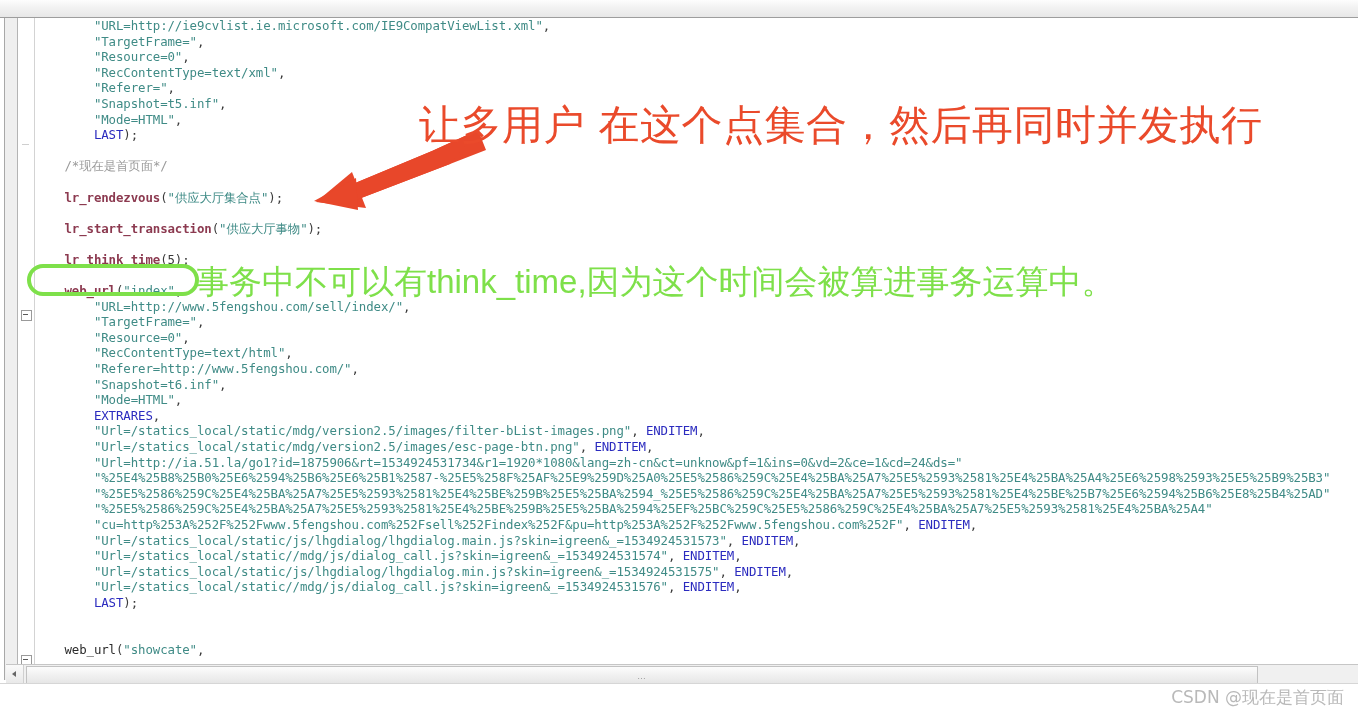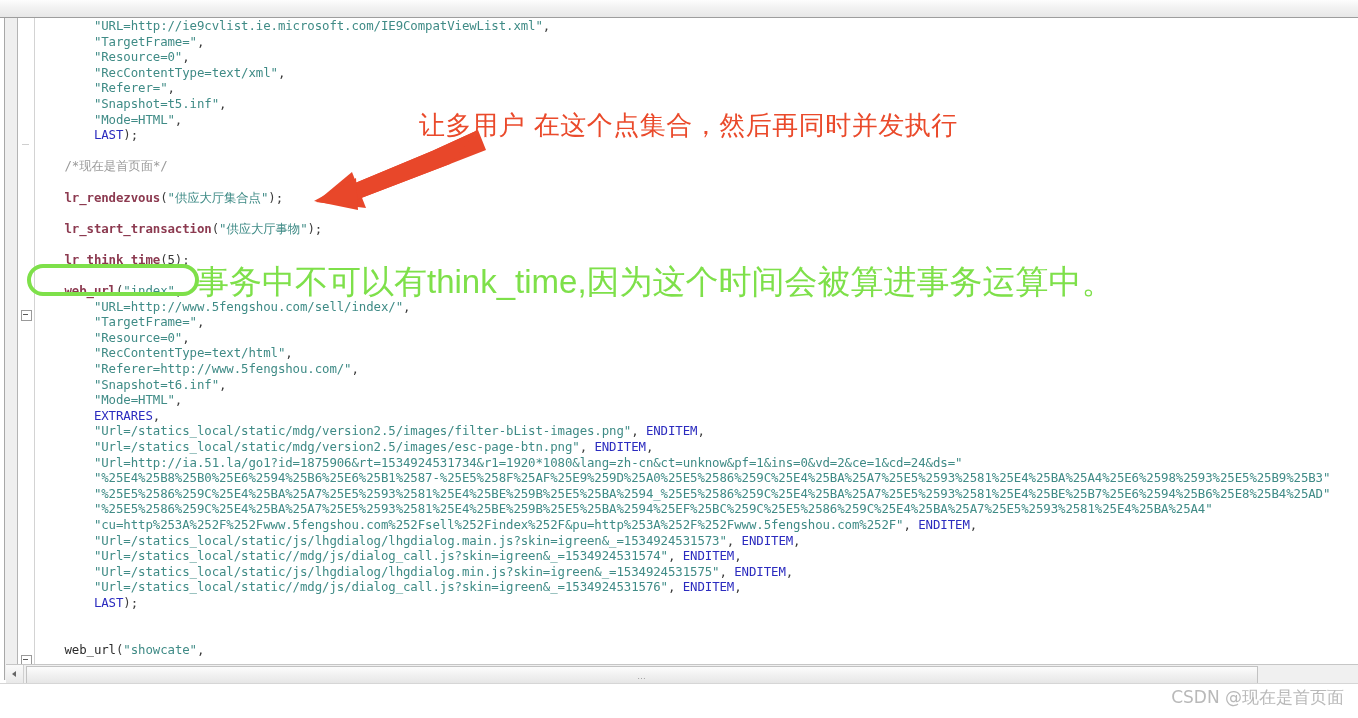--- a/index.html
+++ b/index.html
@@ -98,21 +98,21 @@
   }
   .bottom-pane{
     position:absolute;left:0;top:683px;width:1358px;height:35px;background:#ffffff;
     border-top:1px solid #d6d6d6;
   }
 
   
   .red-note{
     position:absolute;left:419px;top:104px;
     font-family:"DejaVu Sans","Liberation Sans",sans-serif;
-    font-size:26px;line-height:42px;color:#ea4a2b;
+    font-size:41px;line-height:42px;color:#ea4a2b;
     white-space:pre;letter-spacing:0.5px;
   }
   .red-arrow{
     position:absolute;left:300px;top:128px;width:190px;height:85px;
     pointer-events:none;
   }
   
   .green-note{
     position:absolute;left:196px;top:263px;
     font-family:Liberation Sans, sans-serif;

